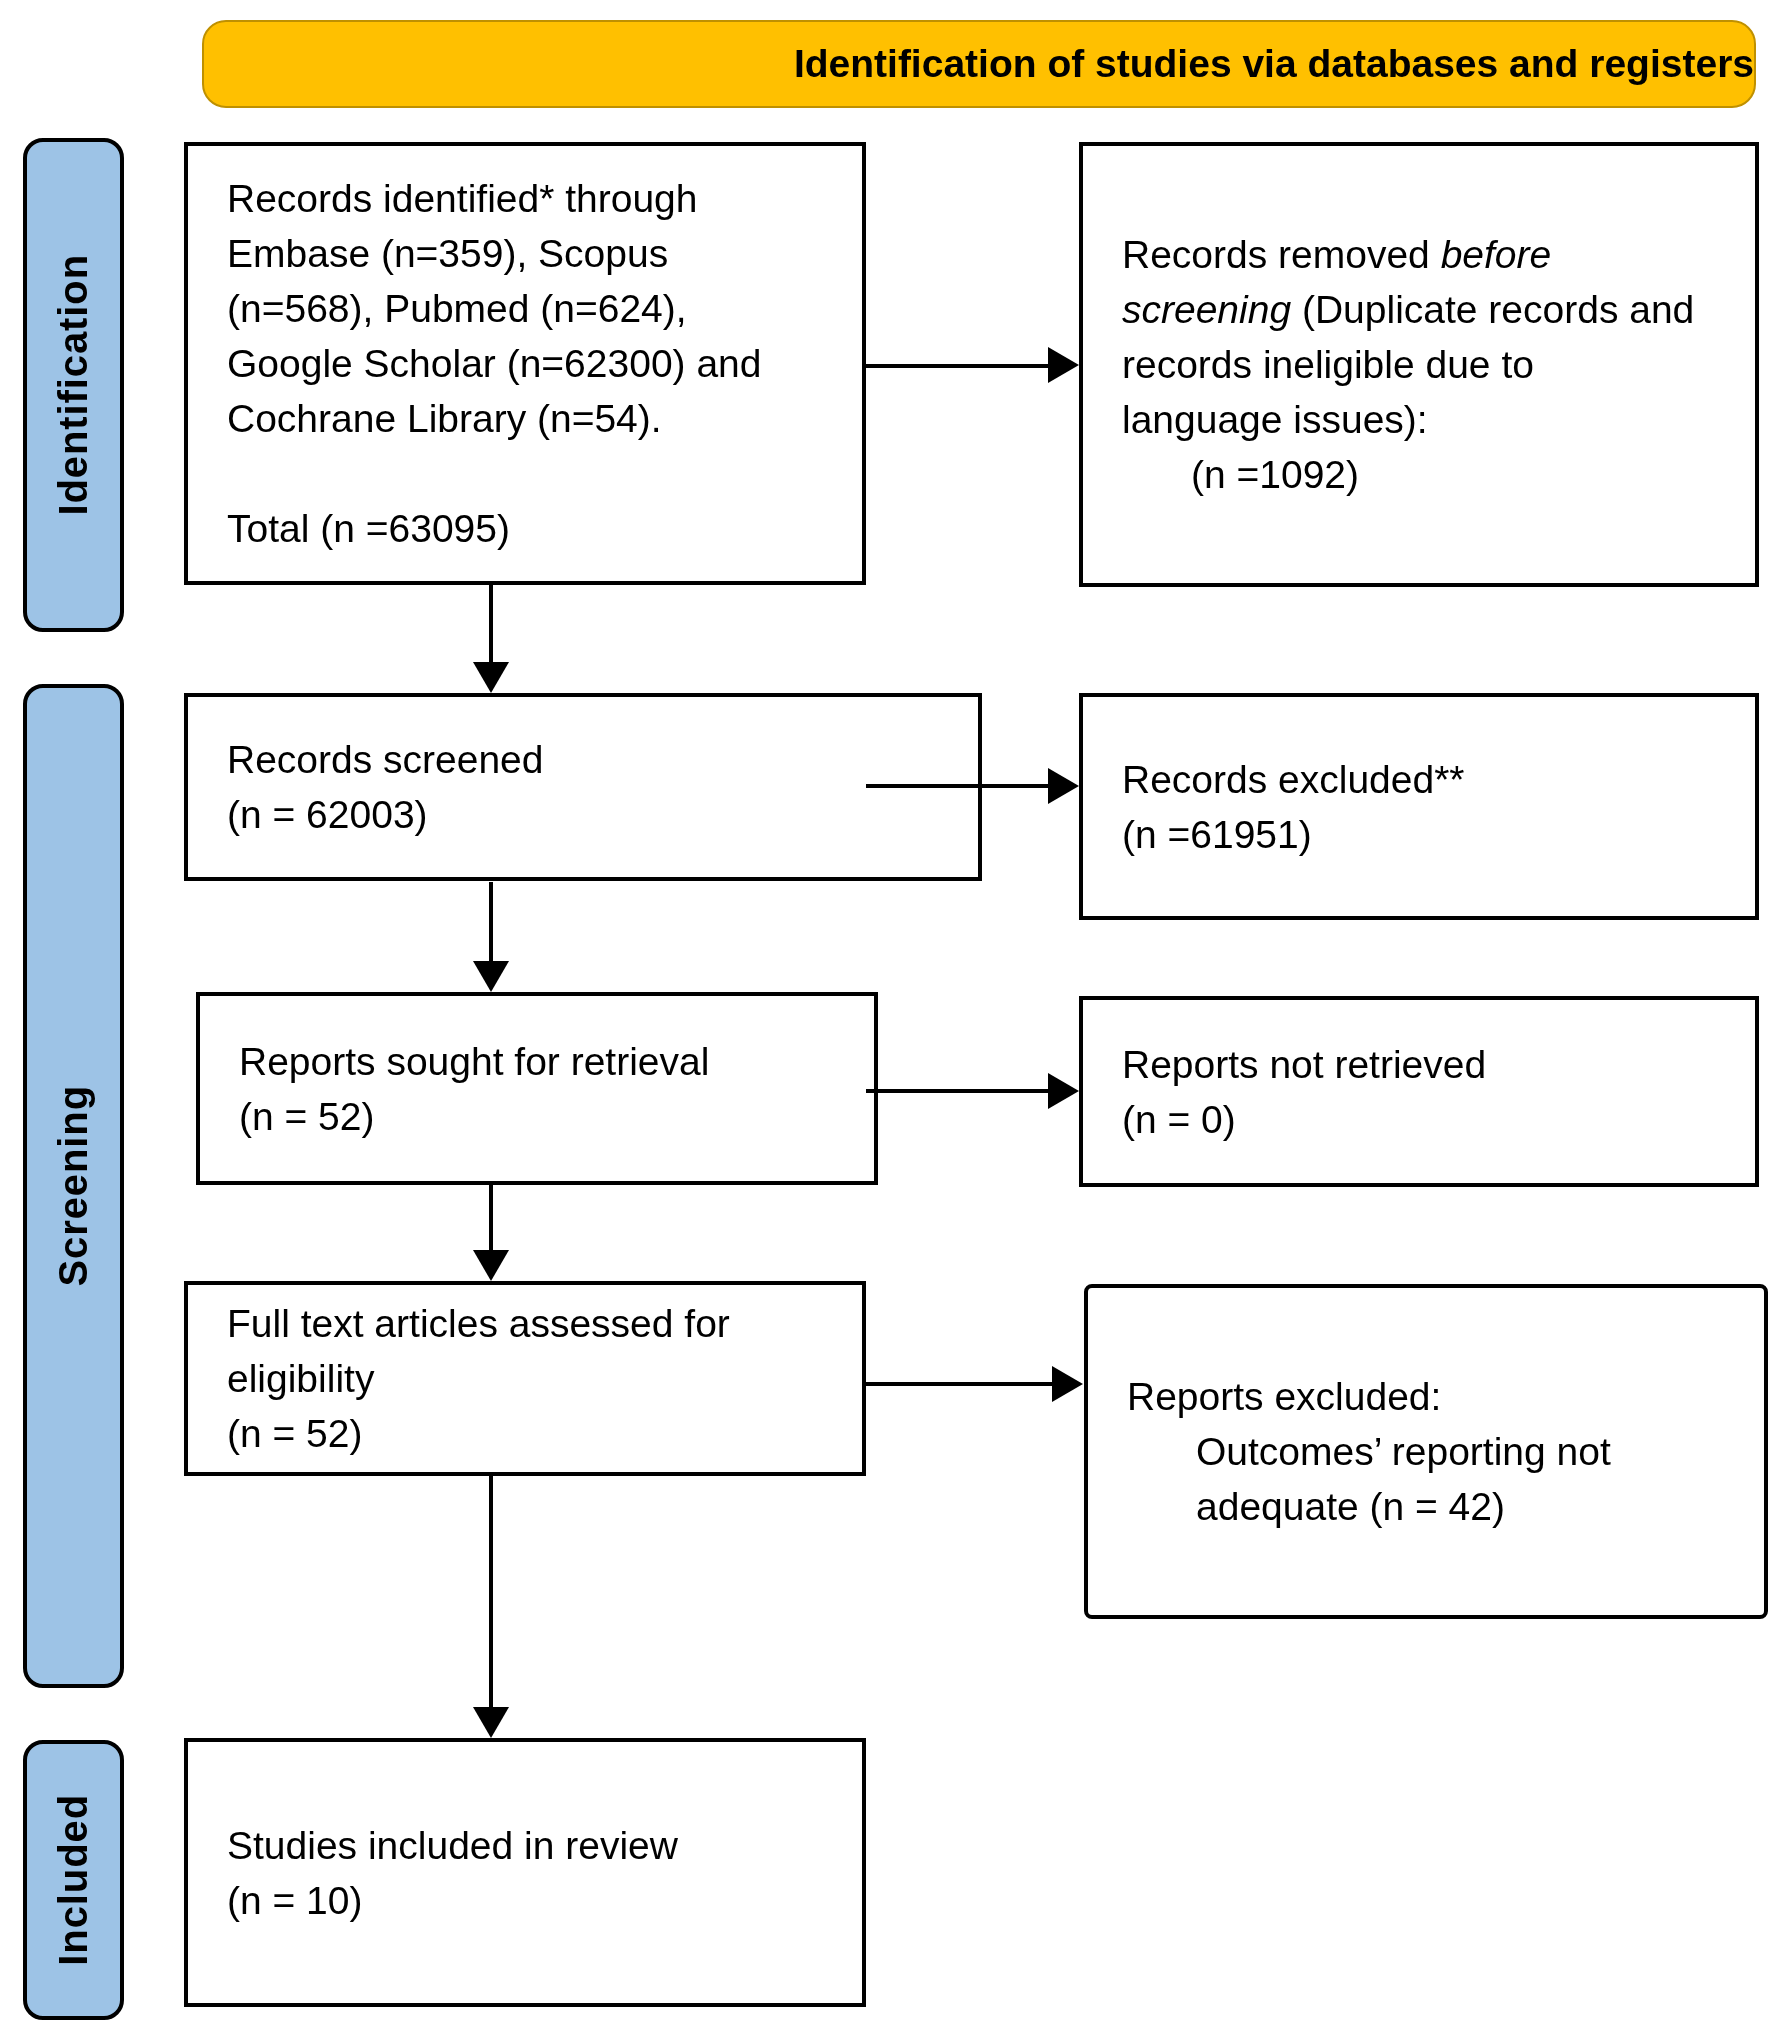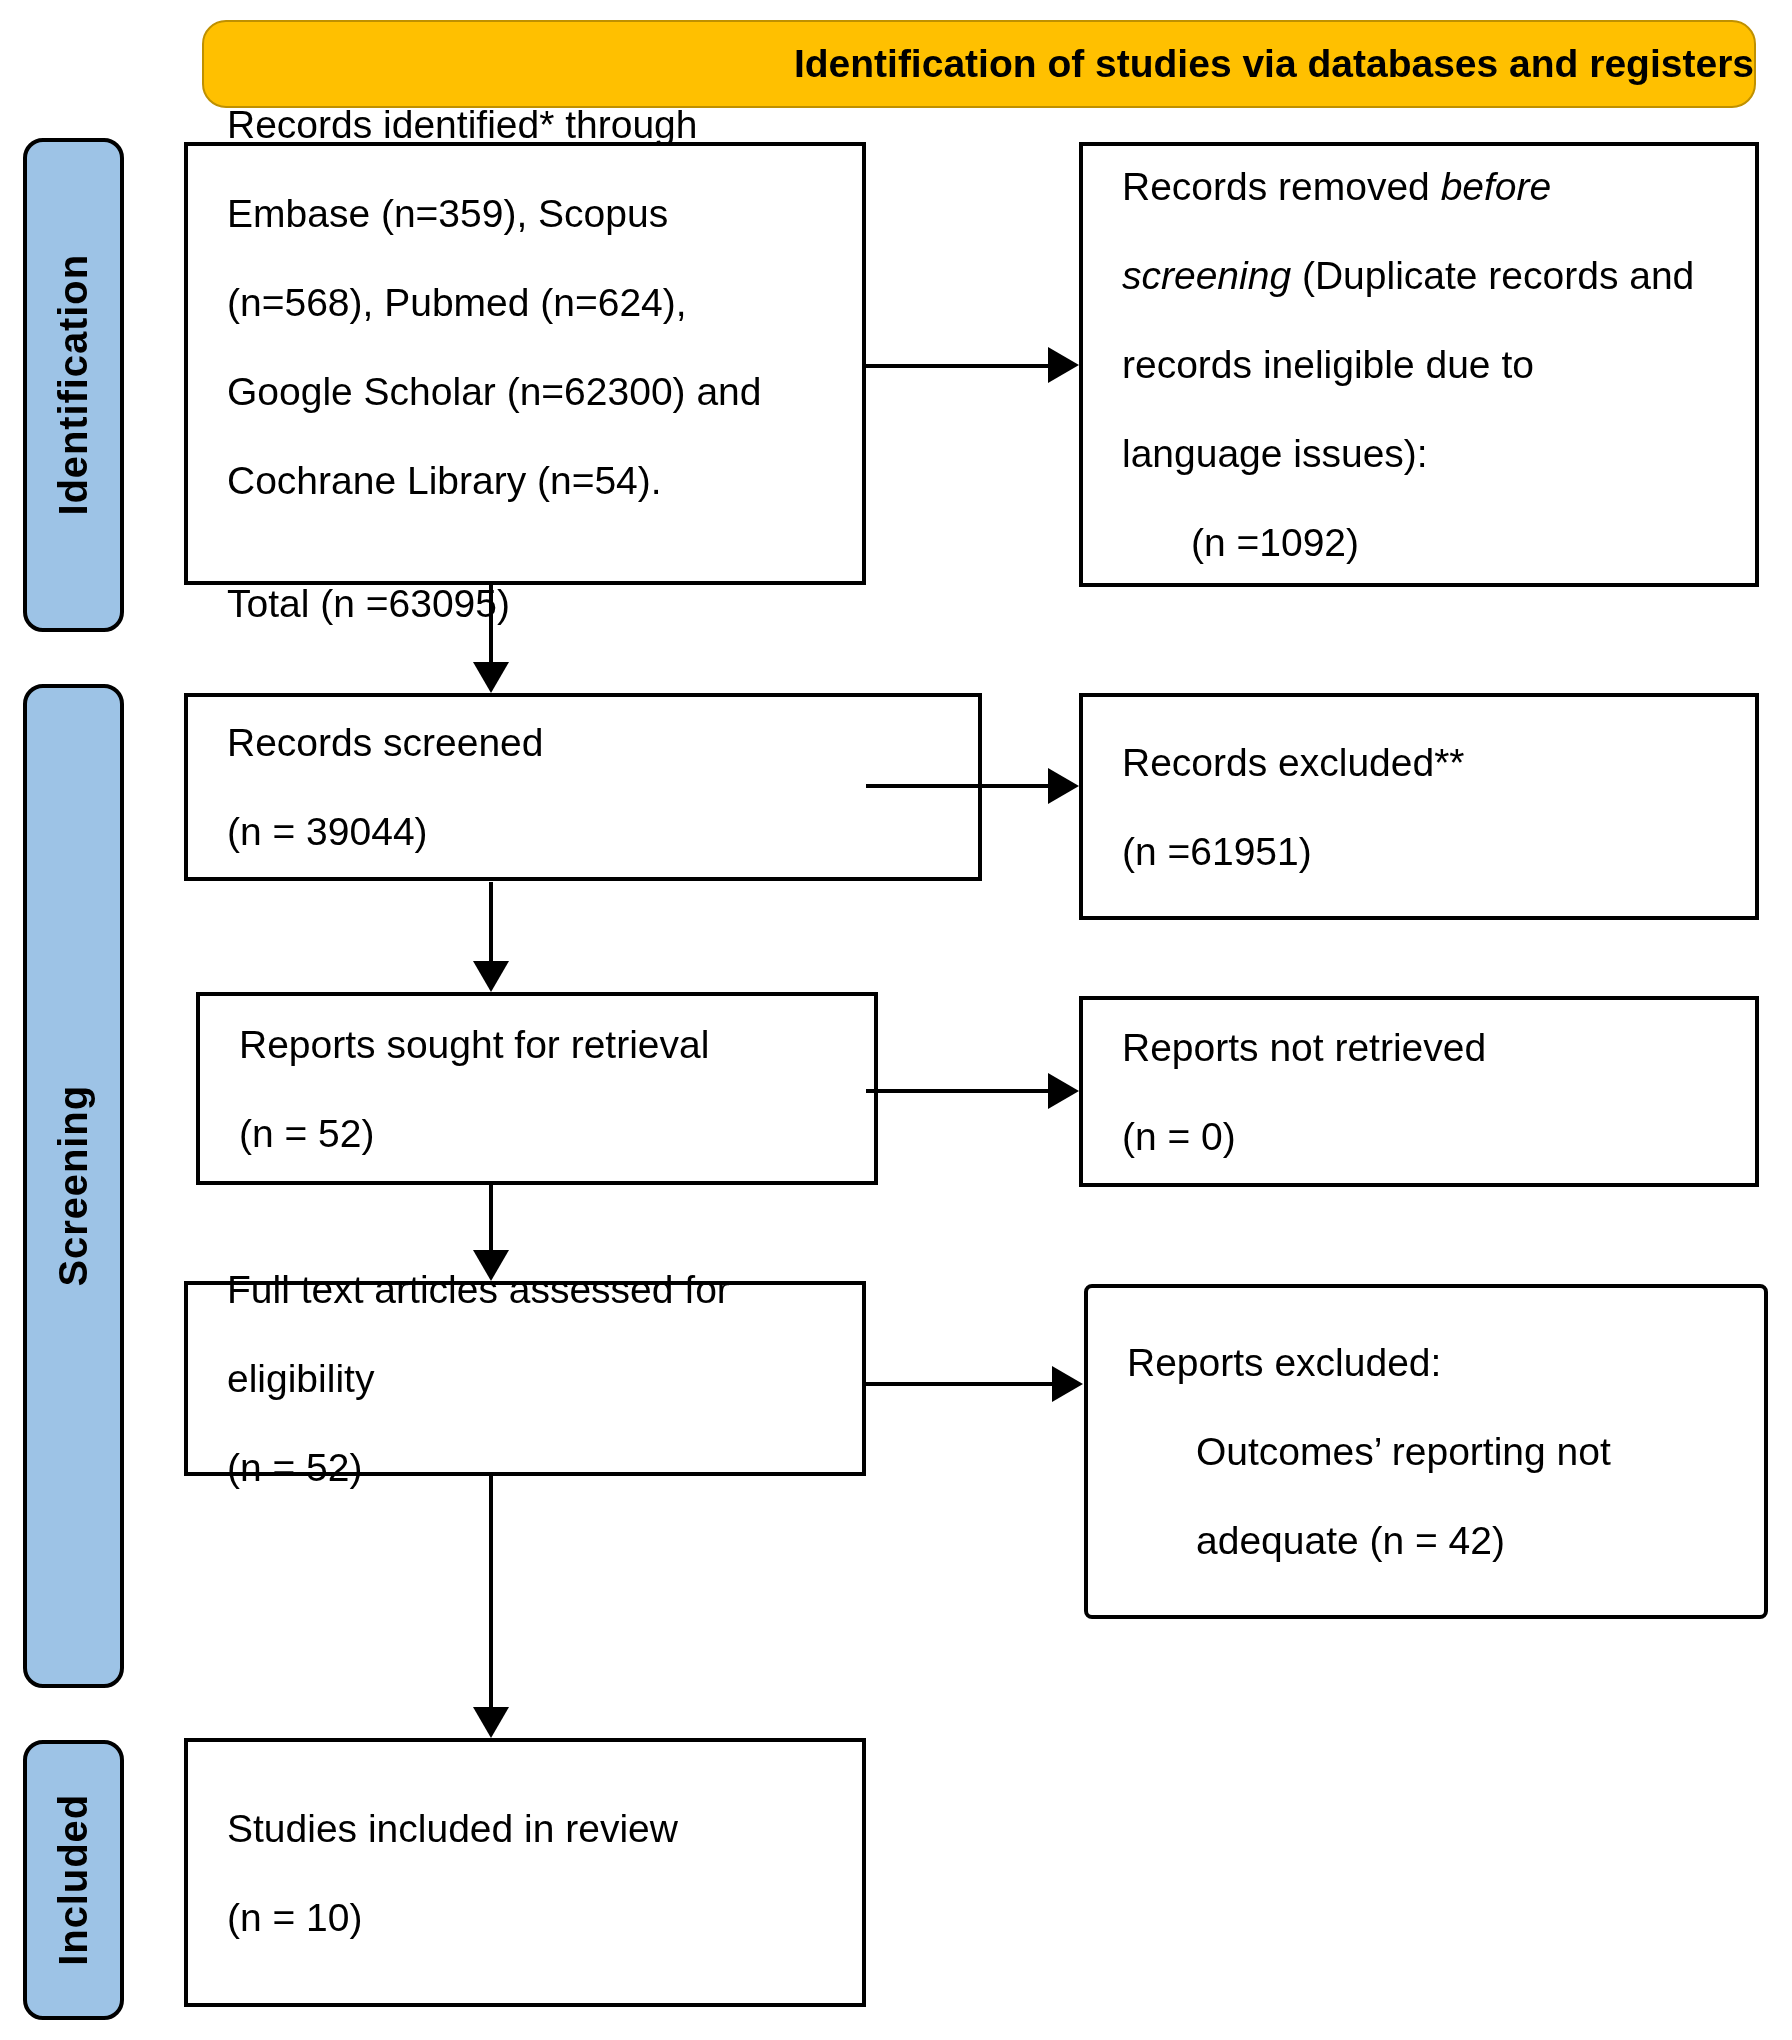--- a/index.html
+++ b/index.html
@@ -54,21 +54,21 @@
   
   .box{
     position:absolute;
     box-sizing:border-box;
     background:var(--box-fill);
     border:4.6px solid var(--line);
     font-size:39px;
     line-height:55px;
     padding-left:39px;
     padding-right:22px;
-    display:flex; flex-direction:column; justify-content:center;gap:34px;
+    display:flex; flex-direction:column; justify-content:center;
   }
   .box .ln{ display:block; }
   .box .spacer{ height:55px; }
   .indent{ padding-left:69px; }
   .it{ font-style:italic; }
   .b1{ left:184px; top:142px;  width:682px; height:443px; }
   .b2{ left:184px; top:693px;  width:798px; height:188px; }
   .b3{ left:184px; top:992px; width:682px; height:193px;margin-left:12px; }
   .b4{ left:184px; top:1281px; width:682px; height:195px; }
   .b5{ left:184px; top:1738px; width:682px; height:269px; }
@@ -116,21 +116,21 @@
     <span class="ln">Embase (n=359), Scopus</span>
     <span class="ln">(n=568), Pubmed (n=624),</span>
     <span class="ln">Google Scholar (n=62300) and</span>
     <span class="ln">Cochrane Library (n=54).</span>
     <span class="spacer"></span>
     <span class="ln">Total (n =63095)</span>
   </div>
 
   <div class="box b2">
     <span class="ln">Records screened</span>
-    <span class="ln">(n = 39044)</span>
+    <span class="ln">(n = 62003)</span>
   </div>
 
   <div class="box b3">
     <span class="ln">Reports sought for retrieval</span>
     <span class="ln">(n = 52)</span>
   </div>
 
   <div class="box b4">
     <span class="ln">Full text articles assessed for</span>
     <span class="ln">eligibility</span>

